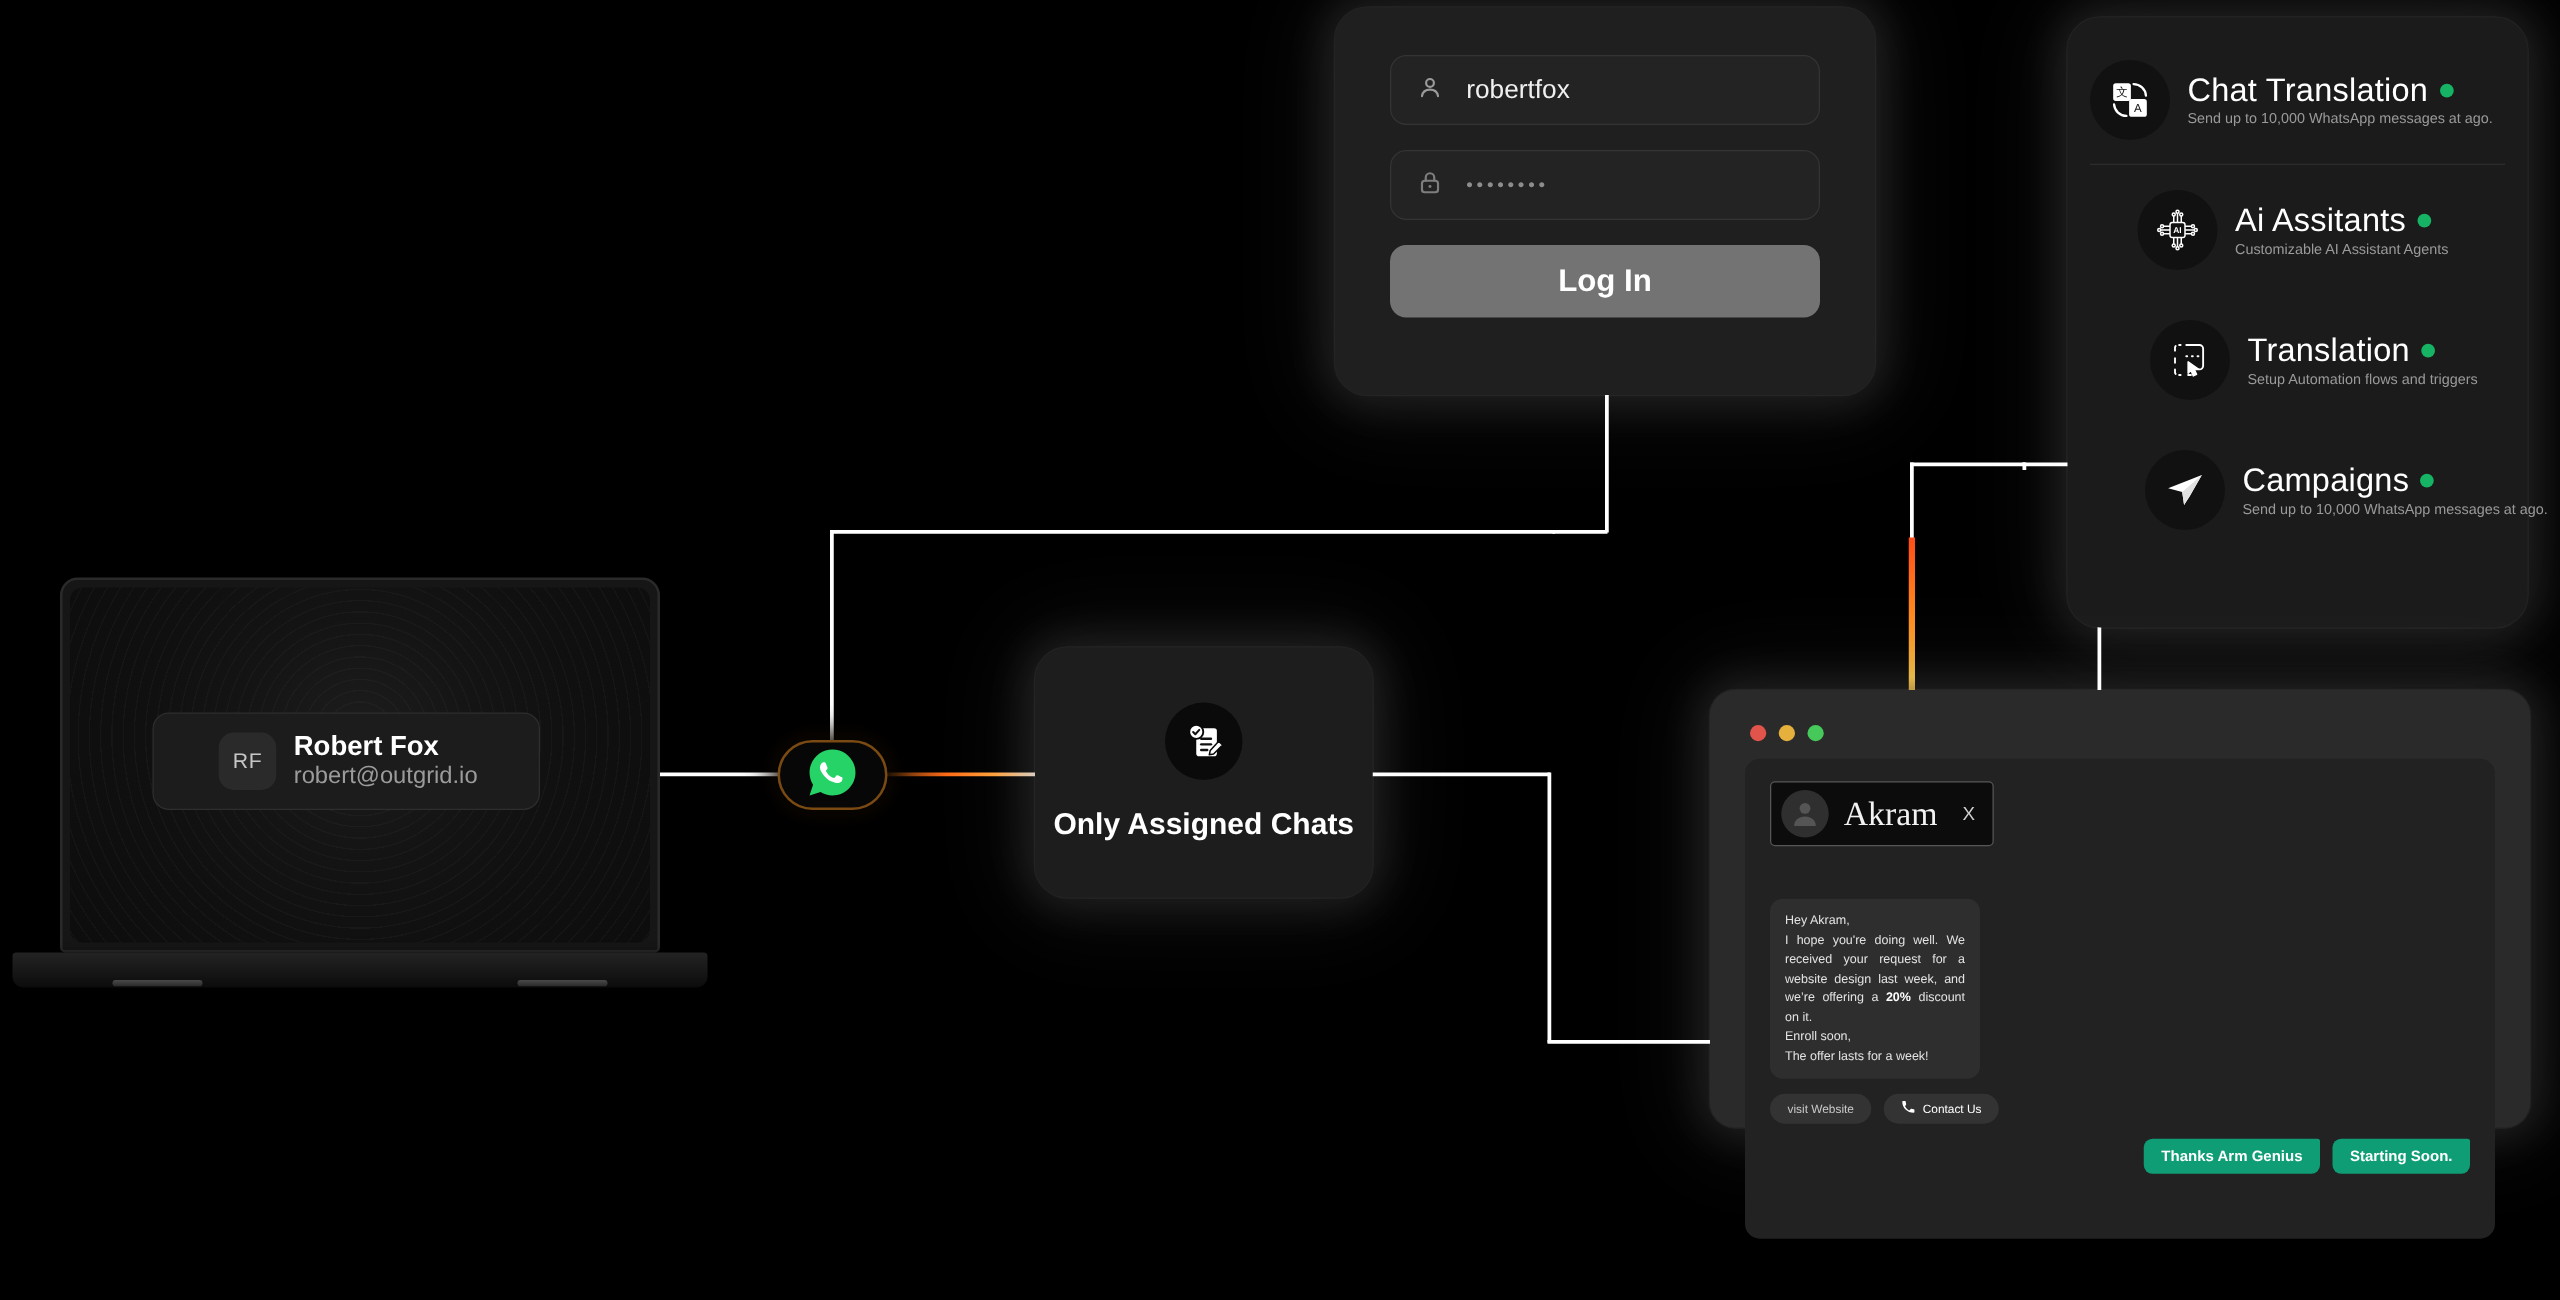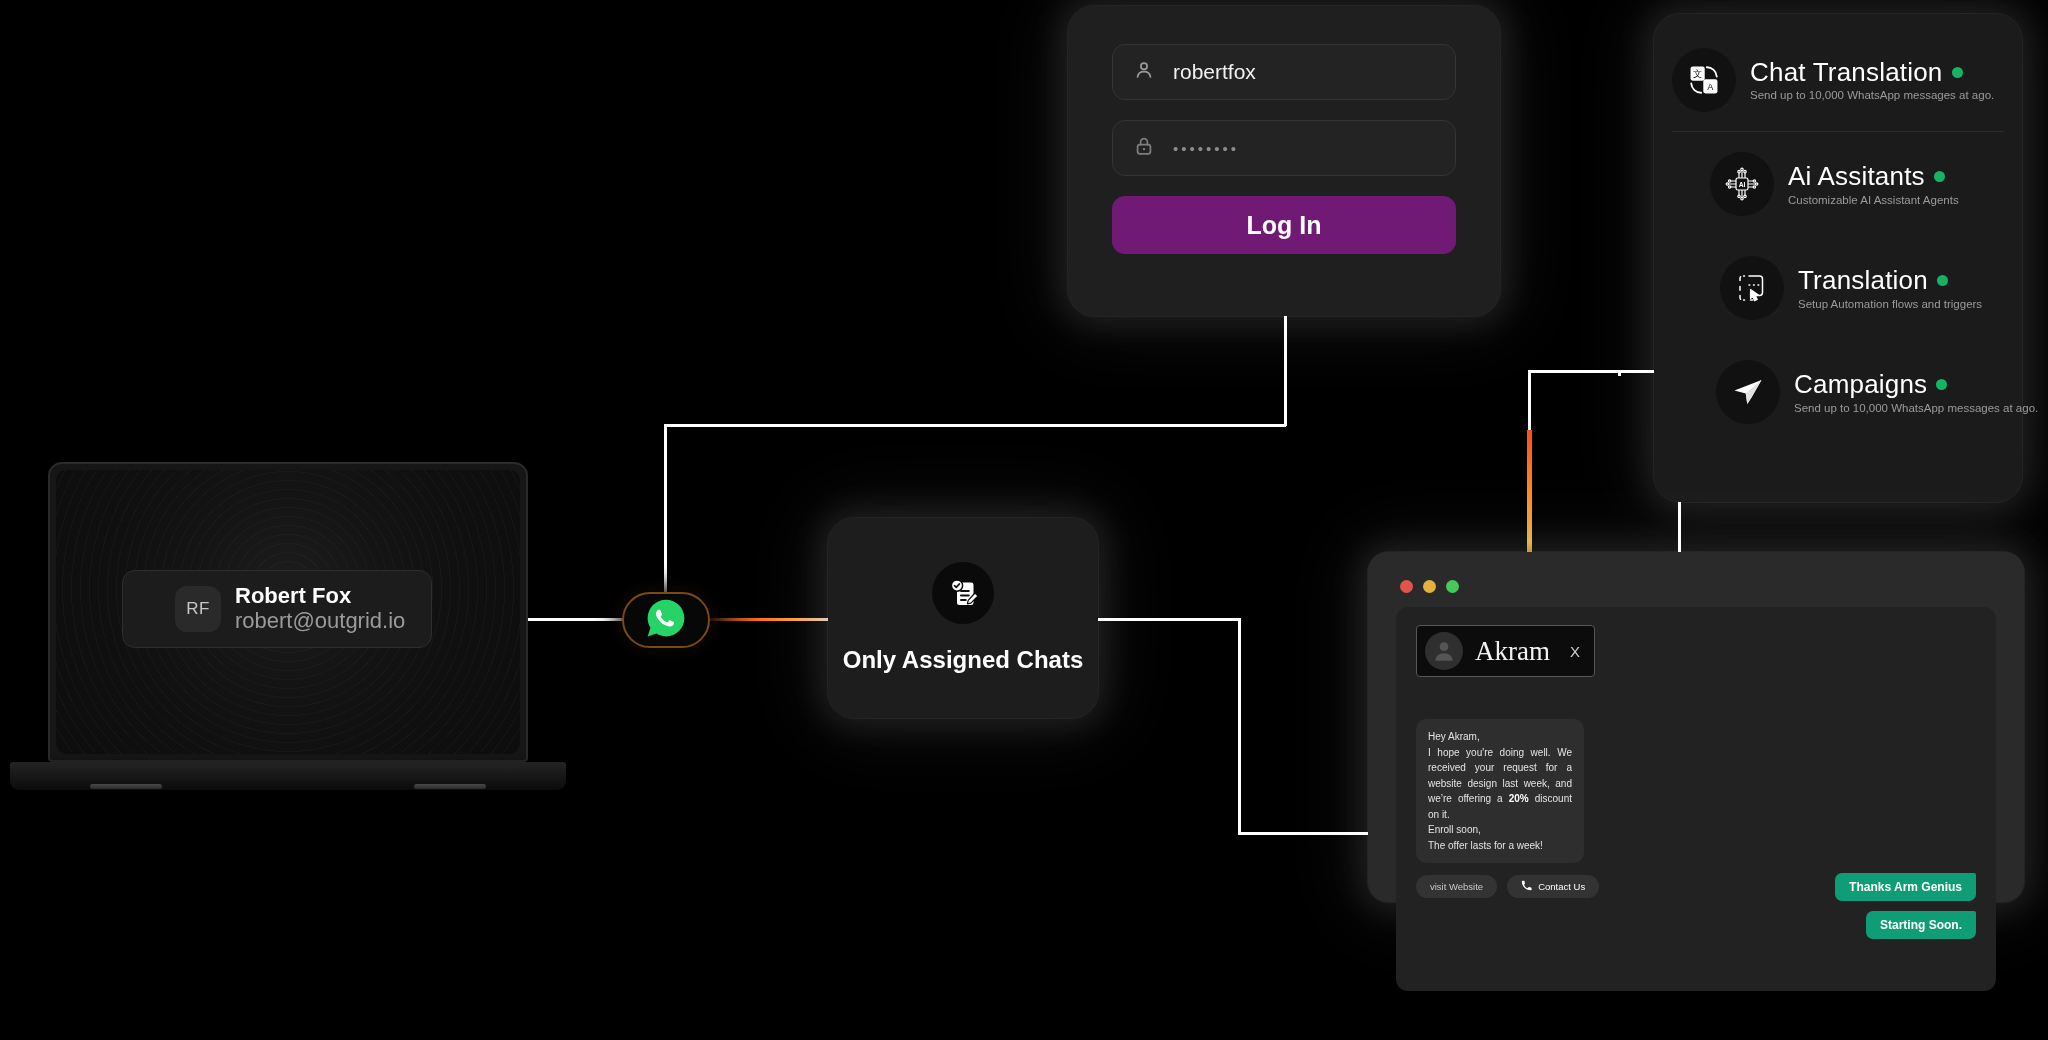--- a/index.html
+++ b/index.html
@@ -37,39 +37,39 @@
     background:linear-gradient(#4a4a4a,#2a2a2a); border-radius:3px; }
 
   
   #user-card { position:absolute; left:122px; top:570px; width:310px; height:78px;
     background:#1c1c1c; border:1px solid #2e2e2e; border-radius:13px;
     display:flex; align-items:center; padding:0 14px; gap:14px; }
   .avatar-sq { width:46px; height:46px; border-radius:12px; background:#2a2a2a;
     display:flex; align-items:center; justify-content:center;
     color:#c6c6c6; font-size:17px; letter-spacing:.5px;margin-left:38px; }
   .u-name { color:#fff; font-size:22px; font-weight:700; line-height:1.12; }
-  .u-mail { color:#9b9b9b; font-size:22px; line-height:1.18; }
+  .u-mail { color:#9b9b9b; font-size:19px; line-height:1.18; }
 
   
   #wa-node { position:absolute; left:622px; top:592px; width:88px; height:56px;
     background:#070707; border:2px solid #7a4a12; border-radius:28px;
     display:flex; align-items:center; justify-content:center;
     box-shadow:0 0 22px 6px rgba(0,0,0,.9), 0 0 16px 2px rgba(160,90,20,.22); }
   #wa-node svg { width:42px; height:42px; }
 
   
   #login-card { left:1068px; top:6px; width:432px; height:310px;
     background:#1f1f1f; border-radius:26px; padding:38px 44px; }
   .lg-field { height:56px; background:#232323; border:1px solid #343434;
     border-radius:13px; display:flex; align-items:center; padding:0 20px; gap:18px;
     margin-bottom:20px; }
   .lg-field svg { flex:0 0 auto; }
   .lg-val { color:#f0f0f0; font-size:21px; }
   .lg-dots { color:#8d8d8d; font-size:15px; letter-spacing:3px; }
-  #login-btn { height:58px; background:#701a75; border-radius:13px;
+  #login-btn { height:58px; background:#737373; border-radius:13px;
     display:flex; align-items:center; justify-content:center;
     color:#fff; font-size:25px; font-weight:700; margin-top:14px; cursor:pointer; }
 
   
   #feature-panel { left:1654px; top:14px; width:368px; height:488px;
     background:#1b1b1b; border-radius:26px; padding:14px 18px; }
   .f-row { display:flex; align-items:center; gap:14px; height:104px; }
   .f-row.sep { border-bottom:1px solid #2c2c2c; }
   .f-ic { flex:0 0 auto; width:64px; height:64px; border-radius:50%;
     background:#111; display:flex; align-items:center; justify-content:center; }
@@ -107,21 +107,21 @@
   #msg-bubble { margin-top:42px; width:168px; background:#2e2e2e;
     border-radius:10px; padding:10px 12px;
     color:#e3e3e3; font-size:10px; line-height:1.55; text-align:justify; }
   #msg-bubble b { color:#fff; }
   .msg-actions { display:flex; gap:10px; margin-top:12px; }
   .m-btn { background:#333; border-radius:15px; padding:5px 14px;
     color:#c9c9c9; font-size:9.5px; font-weight:400; cursor:pointer;
     display:flex; align-items:center; gap:6px; }
   .m-btn.primary { color:#fff; }
   .replies { position:absolute; right:20px; bottom:52px;
-    display:flex; flex-direction:column; align-items:flex-end; gap:10px; }
+    display:flex; align-items:flex-end; gap:10px; }
   .reply { background:#0f9d76; color:#fff; font-size:12px; font-weight:700;
     padding:7px 14px; border-radius:7px 2px 7px 7px; }
 
   
   .ln { position:absolute; background:#fff; }
   .ln.v { width:3px; } .ln.h { height:3px; }
   .dash { position:absolute; width:0; border-left:2px dashed #9a9a9a; }
   .arrow-up { position:absolute; width:0; height:0;
     border-left:5px solid transparent; border-right:5px solid transparent;
     border-bottom:7px solid #9a9a9a; }

